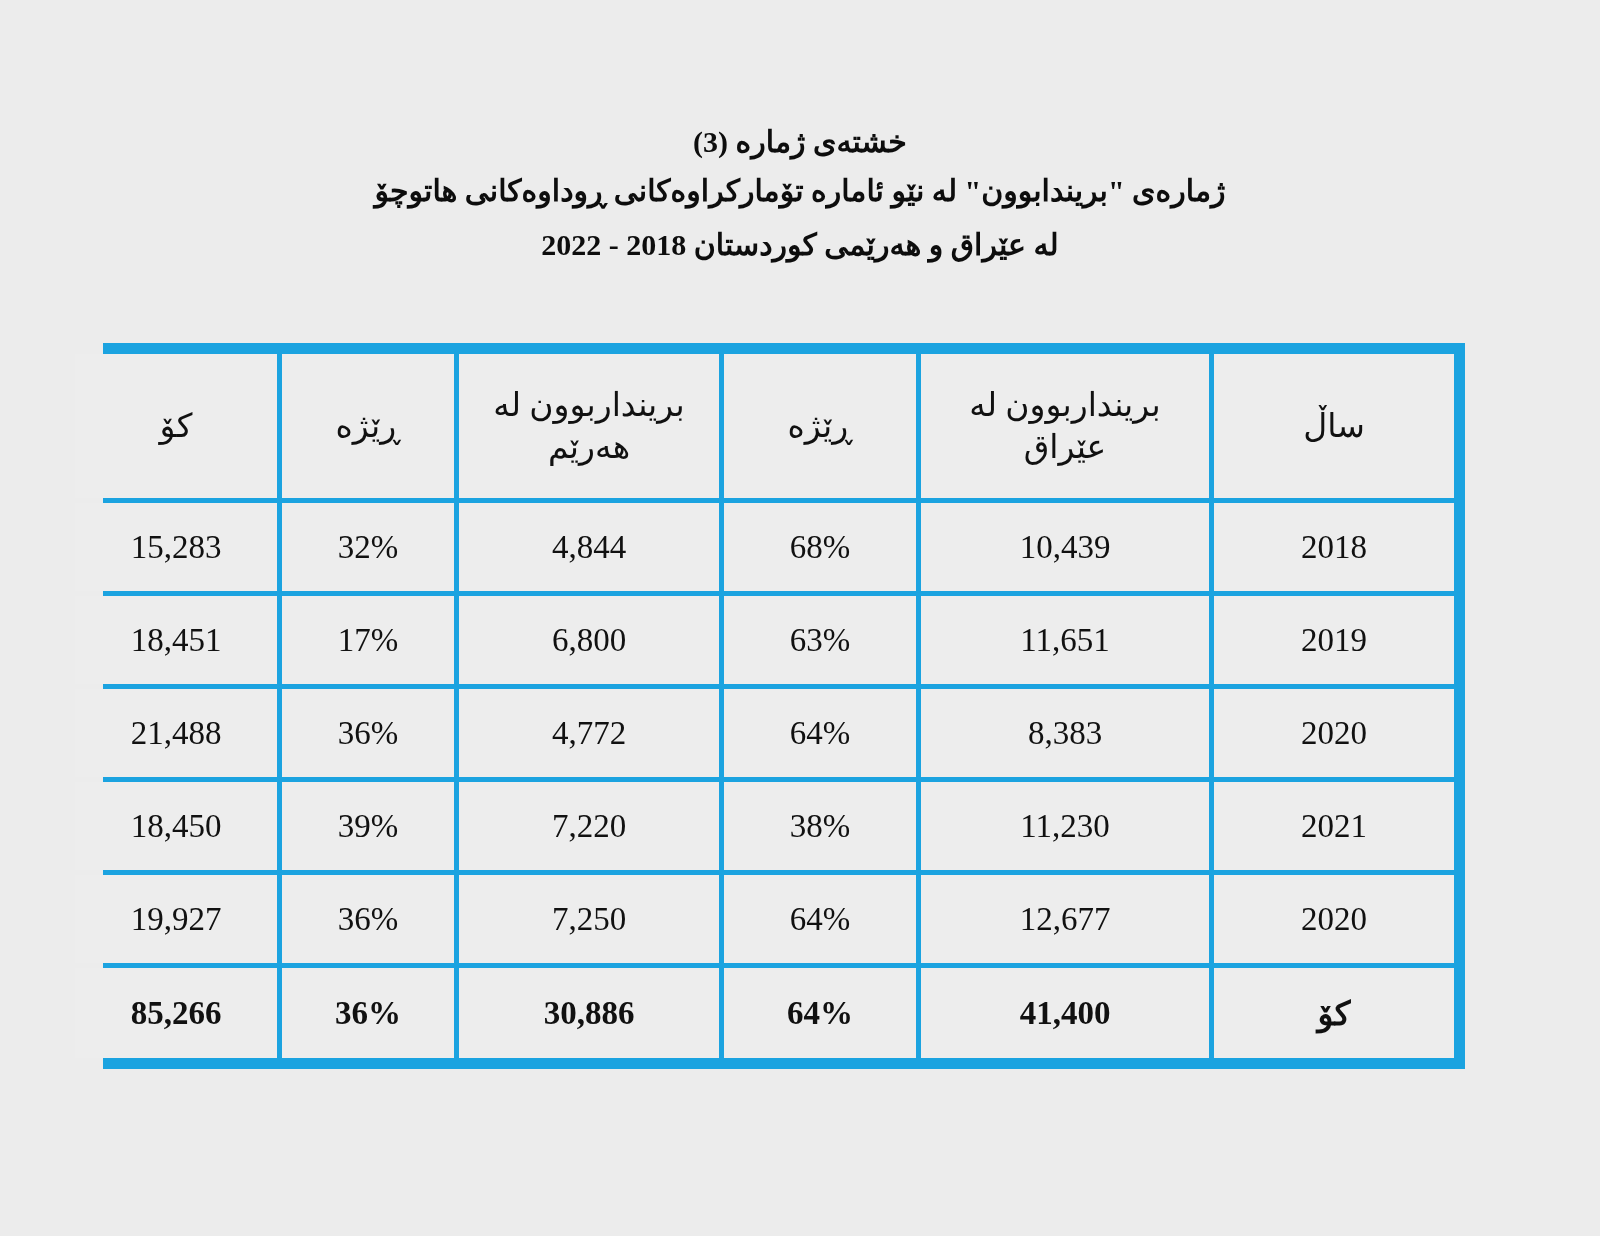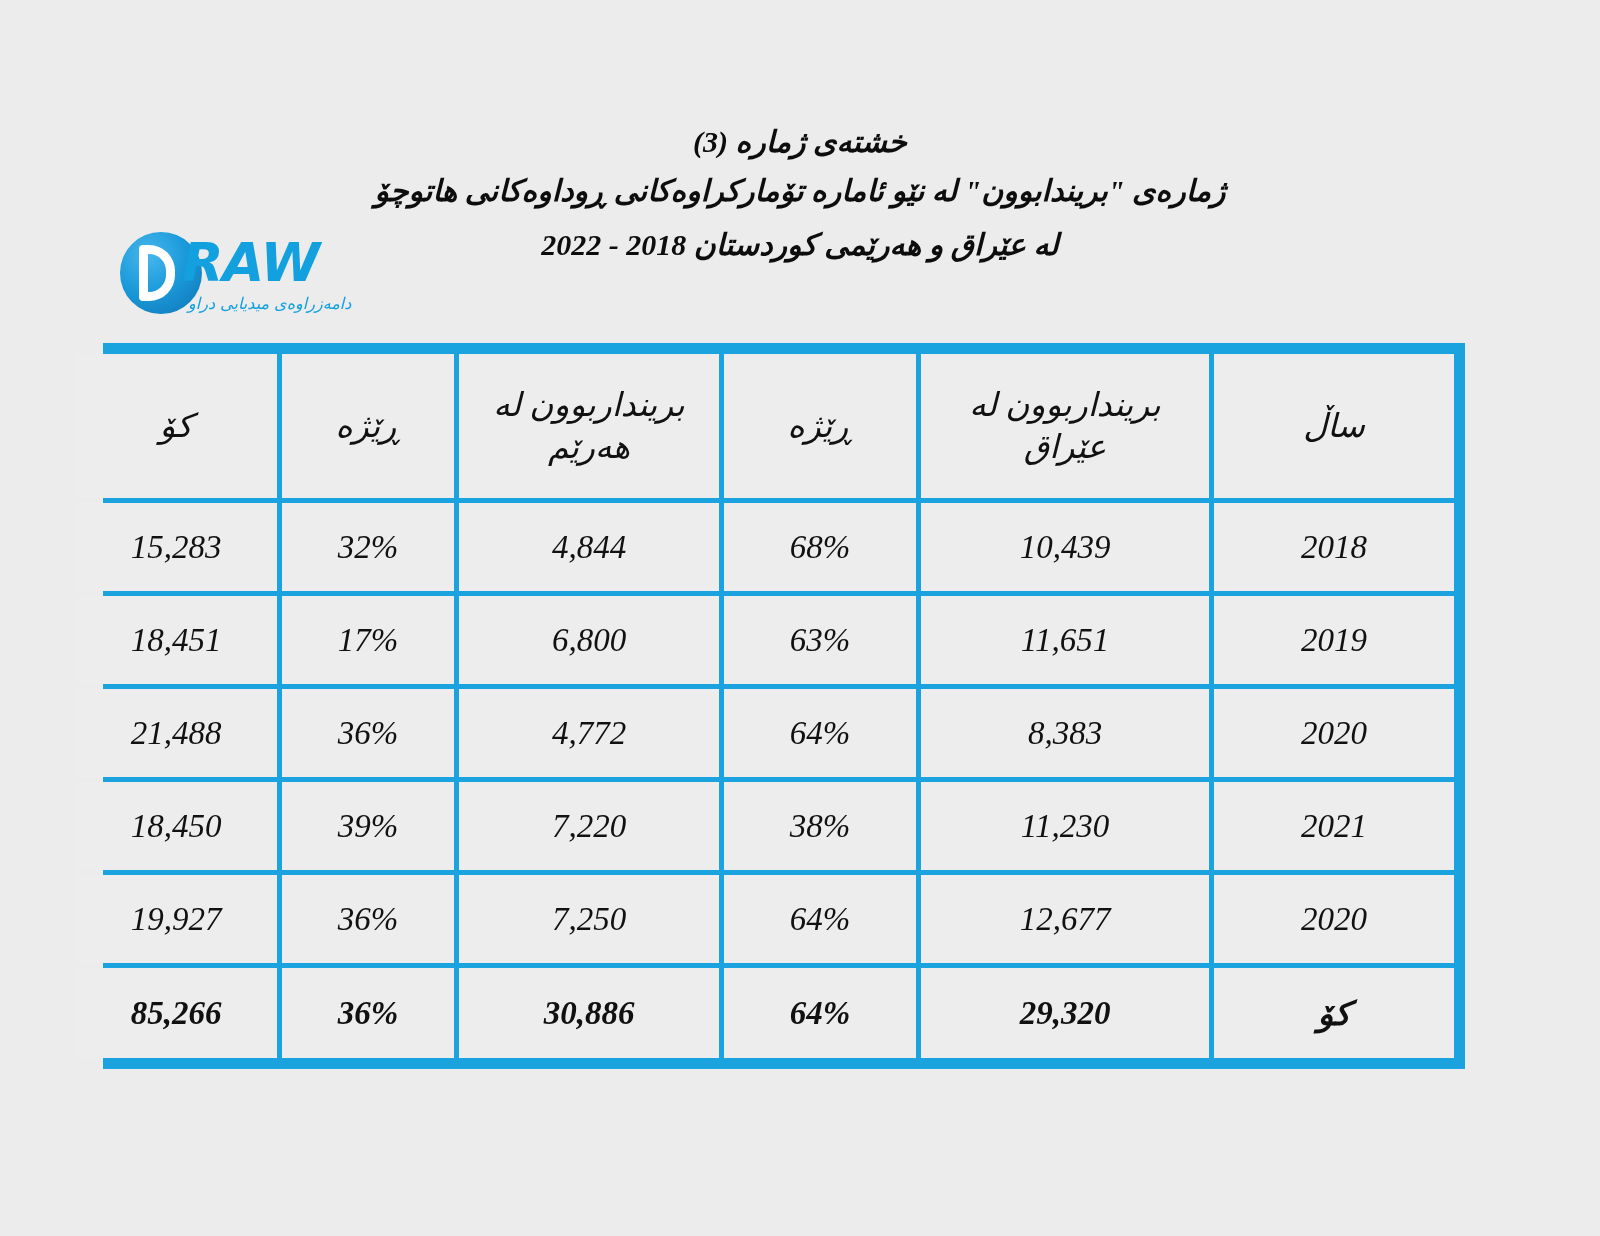--- a/index.html
+++ b/index.html
@@ -13,21 +13,20 @@
     font-family: "Liberation Serif", "DejaVu Serif", serif;
     color: #111111;
     overflow: hidden;
   }
 
   .page {
     position: relative;
     width: 1600px;
     height: 968px;
     box-sizing: border-box;
-    font-style: italic;
   }
 
   
   .title-block {
     position: absolute;
     top: 118px;
     left: 0;
     width: 1600px;
     text-align: center;
     direction: rtl;
@@ -154,28 +153,20 @@
 <body>
 
 <div class="page">
 
   <div class="title-block">
     <div class="title-line l1">خشتەی ژمارە (3)</div>
     <div class="title-line l2">ژمارەی "بریندابوون"  لە نێو ئامارە تۆمارکراوەکانی ڕوداوەکانی هاتوچۆ</div>
     <div class="title-line l3">لە عێراق و هەرێمی کوردستان 2018 - 2022</div>
   </div>
 
-  <div class="logo">
-    <div class="logo-mark">
-      <div class="logo-circle"></div>
-      <div class="logo-d"></div>
-    </div>
-    <div class="logo-text">RAW</div>
-    <div class="logo-sub">دامەزراوەی میدیایی دراو</div>
-  </div>
 
   <div class="table-wrap">
     <table class="data">
       <colgroup>
         <col class="c-year">
         <col class="c-iraq">
         <col class="c-pct1">
         <col class="c-region">
         <col class="c-pct2">
         <col class="c-total">
@@ -226,21 +217,21 @@
         <tr>
           <td class="num">2020</td>
           <td class="num">12,677</td>
           <td class="num">64%</td>
           <td class="num">7,250</td>
           <td class="num">36%</td>
           <td class="num">19,927</td>
         </tr>
         <tr class="total-row">
           <td>کۆ</td>
-          <td class="num">29,320</td>
+          <td class="num">41,400</td>
           <td class="num">64%</td>
           <td class="num">30,886</td>
           <td class="num">36%</td>
           <td class="num">85,266</td>
         </tr>
       </tbody>
     </table>
   </div>
 
 </div>

